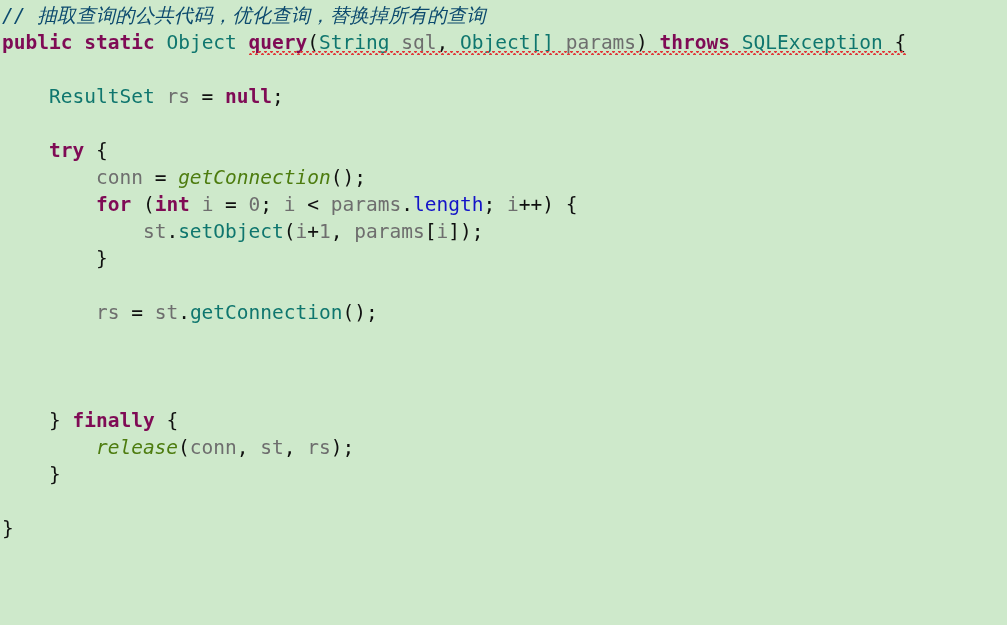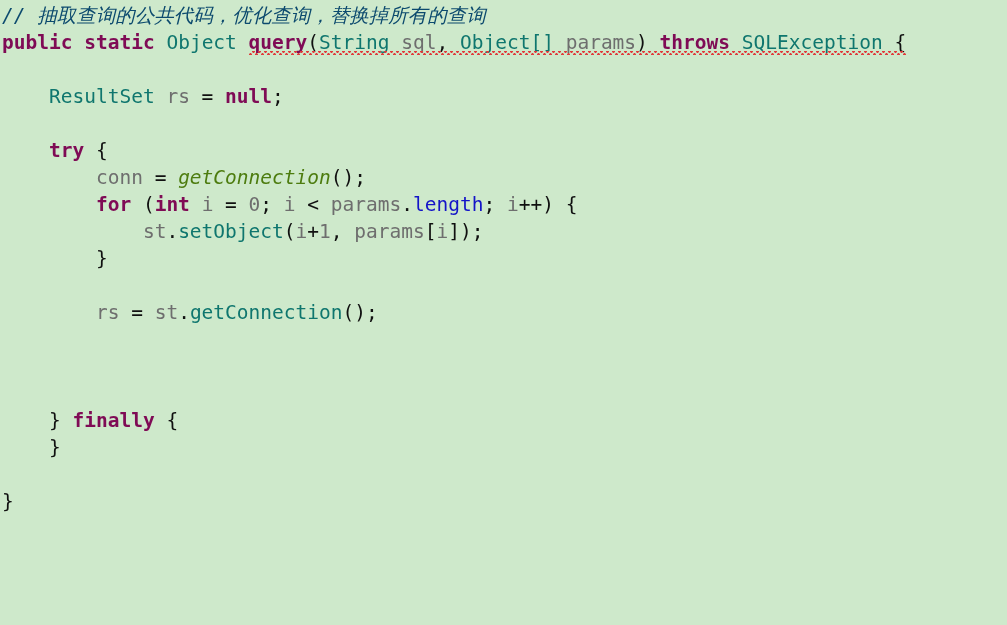--- a/index.html
+++ b/index.html
@@ -70,16 +70,17 @@
     <div class="code-line"><span><span class="tok plain">        </span><span class="tok ident">conn</span><span class="tok punct"> = </span><span class="tok method">getConnection</span><span class="tok punct">();</span></span></div>
     <div class="code-line"><span><span class="tok plain">        </span><span class="tok kw">for</span><span class="tok punct"> (</span><span class="tok kw">int</span><span class="tok plain"> </span><span class="tok ident">i</span><span class="tok punct"> = </span><span class="tok num">0</span><span class="tok punct">; </span><span class="tok ident">i</span><span class="tok punct"> &lt; </span><span class="tok ident">params</span><span class="tok punct">.</span><span class="tok field">length</span><span class="tok punct">; </span><span class="tok ident">i</span><span class="tok punct">++) {</span></span></div>
     <div class="code-line"><span><span class="tok plain">            </span><span class="tok ident">st</span><span class="tok punct">.</span><span class="tok plain">setObject</span><span class="tok punct">(</span><span class="tok ident">i</span><span class="tok punct">+</span><span class="tok num">1</span><span class="tok punct">, </span><span class="tok ident">params</span><span class="tok punct">[</span><span class="tok ident">i</span><span class="tok punct">]);</span></span></div>
     <div class="code-line"><span><span class="tok plain">        </span><span class="tok punct">}</span></span></div>
     <div class="code-line">&nbsp;</div>
     <div class="code-line"><span><span class="tok plain">        </span><span class="tok ident">rs</span><span class="tok punct"> = </span><span class="tok ident">st</span><span class="tok punct">.</span><span class="tok plain">getConnection</span><span class="tok punct">();</span></span></div>
     <div class="code-line">&nbsp;</div>
     <div class="code-line"><span><span class="tok plain">        </span></span></div>
     <div class="code-line">&nbsp;</div>
     <div class="code-line"><span><span class="tok plain">    </span><span class="tok punct">} </span><span class="tok kw">finally</span><span class="tok punct"> {</span></span></div>
+    <div class="code-line"><span><span class="tok plain">        </span><span class="tok method">release</span><span class="tok punct">(</span><span class="tok ident">conn</span><span class="tok punct">, </span><span class="tok ident">st</span><span class="tok punct">, </span><span class="tok ident">rs</span><span class="tok punct">);</span></span></div>
     <div class="code-line"><span><span class="tok plain">    </span><span class="tok punct">}</span></span></div>
     <div class="code-line">&nbsp;</div>
     <div class="code-line"><span><span class="tok plain"></span><span class="tok punct">}</span></span></div>
   </div>
 
 </body></html>

